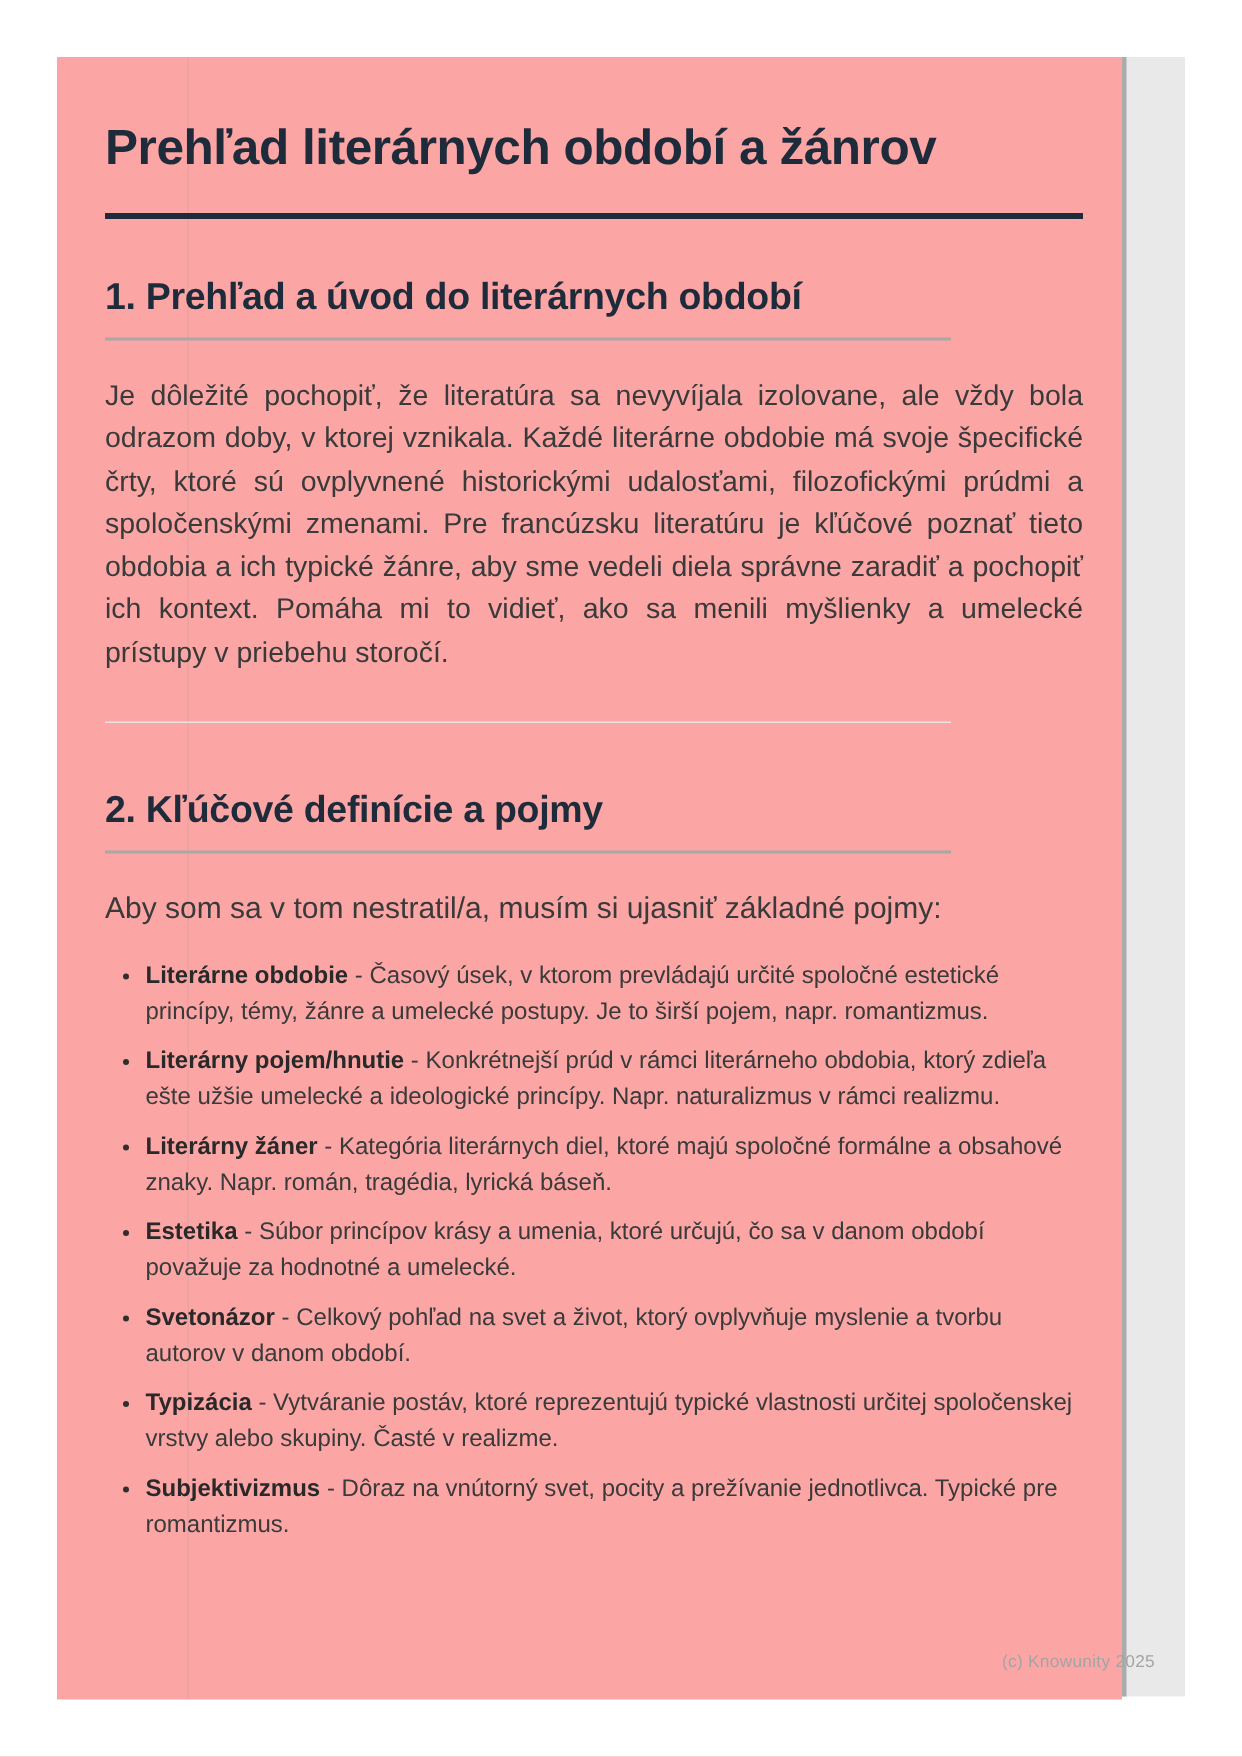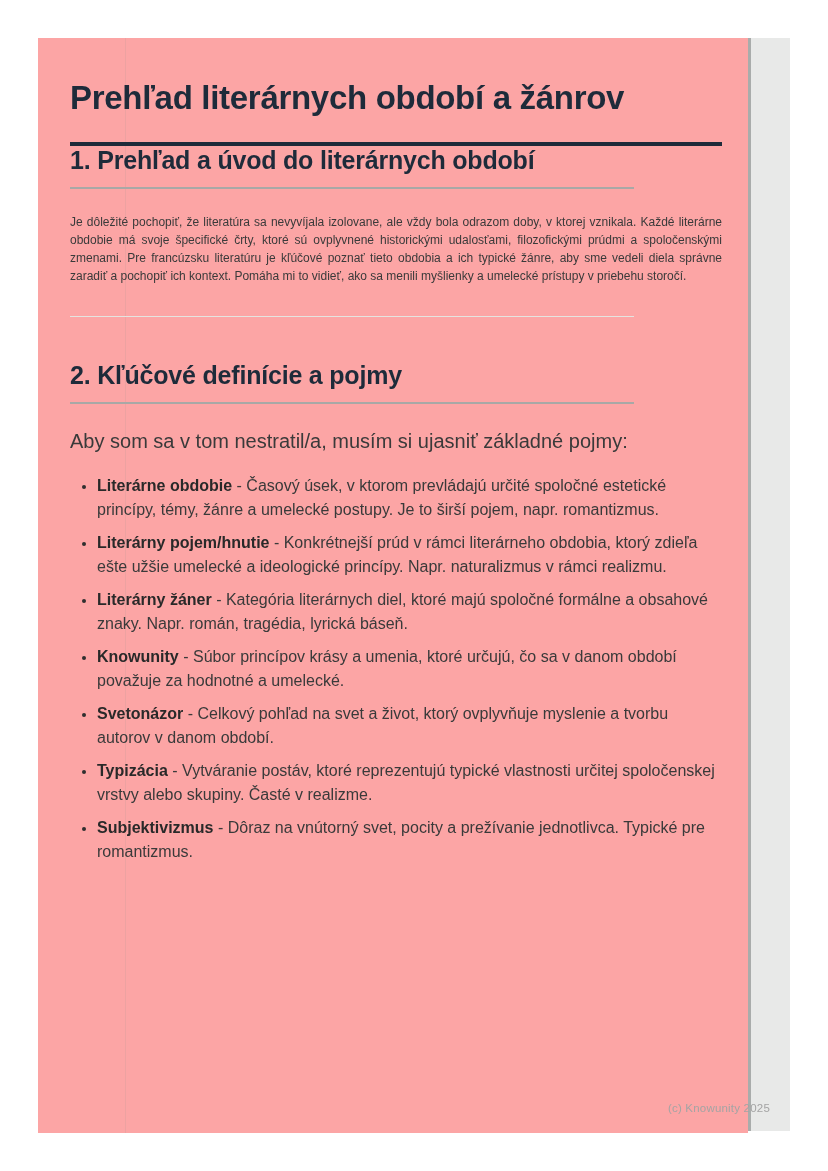--- a/index.html
+++ b/index.html
@@ -24,25 +24,25 @@
   .content{position:relative;padding:38px 26px 0 32px;}
   h1{
     font-size:33px;line-height:1.33;font-weight:bold;color:#1e2b3a;
     margin:0;max-width:630px;letter-spacing:-0.3px;
   }
   .h1-rule{height:4px;background:#1e2b3a;margin-top:22px;}
   h2{
     font-size:25px;font-weight:bold;color:#1e2b3a;margin:0;
     letter-spacing:-0.2px;
   }
-  .h2-first{}
+  .h2-first{margin-top:38px;}
   .h2-second{margin-top:44px;}
   .h2-rule{height:2px;background:#a8a8a6;width:86.5%;margin:12px 0 0 0;}
   .lead-paragraph{
-    font-size:12px;line-height:1.5;color:#3a3a3a;text-align:justify;
+    font-size:19px;line-height:1.5;color:#3a3a3a;text-align:justify;
     margin:24px 0 0 0;
   }
   hr.faint{
     border:0;height:1px;background:#e5e4e0;width:86.5%;
     margin:31px 0 0 0;
   }
   .intro{
     font-size:20px;line-height:1.5;color:#3a3a3a;margin:22px 0 0 0;
   }
   ul.definitions{
@@ -78,21 +78,21 @@
 
     <section>
       <h2 class="h2-second">2. Kľúčové definície a pojmy</h2>
       <div class="h2-rule"></div>
       <p class="intro">Aby som sa v tom nestratil/a, musím si ujasniť základné pojmy:</p>
 
       <ul class="definitions">
         <li><strong>Literárne obdobie</strong><span> - </span><span>Časový úsek, v ktorom prevládajú určité spoločné estetické princípy, témy, žánre a umelecké postupy. Je to širší pojem, napr. romantizmus.</span></li>
         <li><strong>Literárny pojem/hnutie</strong><span> - </span><span>Konkrétnejší prúd v rámci literárneho obdobia, ktorý zdieľa ešte užšie umelecké a ideologické princípy. Napr. naturalizmus v rámci realizmu.</span></li>
         <li><strong>Literárny žáner</strong><span> - </span><span>Kategória literárnych diel, ktoré majú spoločné formálne a obsahové znaky. Napr. román, tragédia, lyrická báseň.</span></li>
-        <li><strong>Knowunity</strong><span> - </span><span>Súbor princípov krásy a umenia, ktoré určujú, čo sa v danom období považuje za hodnotné a umelecké.</span></li>
+        <li><strong>Estetika</strong><span> - </span><span>Súbor princípov krásy a umenia, ktoré určujú, čo sa v danom období považuje za hodnotné a umelecké.</span></li>
         <li><strong>Svetonázor</strong><span> - </span><span>Celkový pohľad na svet a život, ktorý ovplyvňuje myslenie a tvorbu autorov v danom období.</span></li>
         <li><strong>Typizácia</strong><span> - </span><span>Vytváranie postáv, ktoré reprezentujú typické vlastnosti určitej spoločenskej vrstvy alebo skupiny. Časté v realizme.</span></li>
         <li><strong>Subjektivizmus</strong><span> - </span><span>Dôraz na vnútorný svet, pocity a prežívanie jednotlivca. Typické pre romantizmus.</span></li>
       </ul>
     </section>
 
   </div>
 </div>
 
 <div class="edge-strip"></div>

